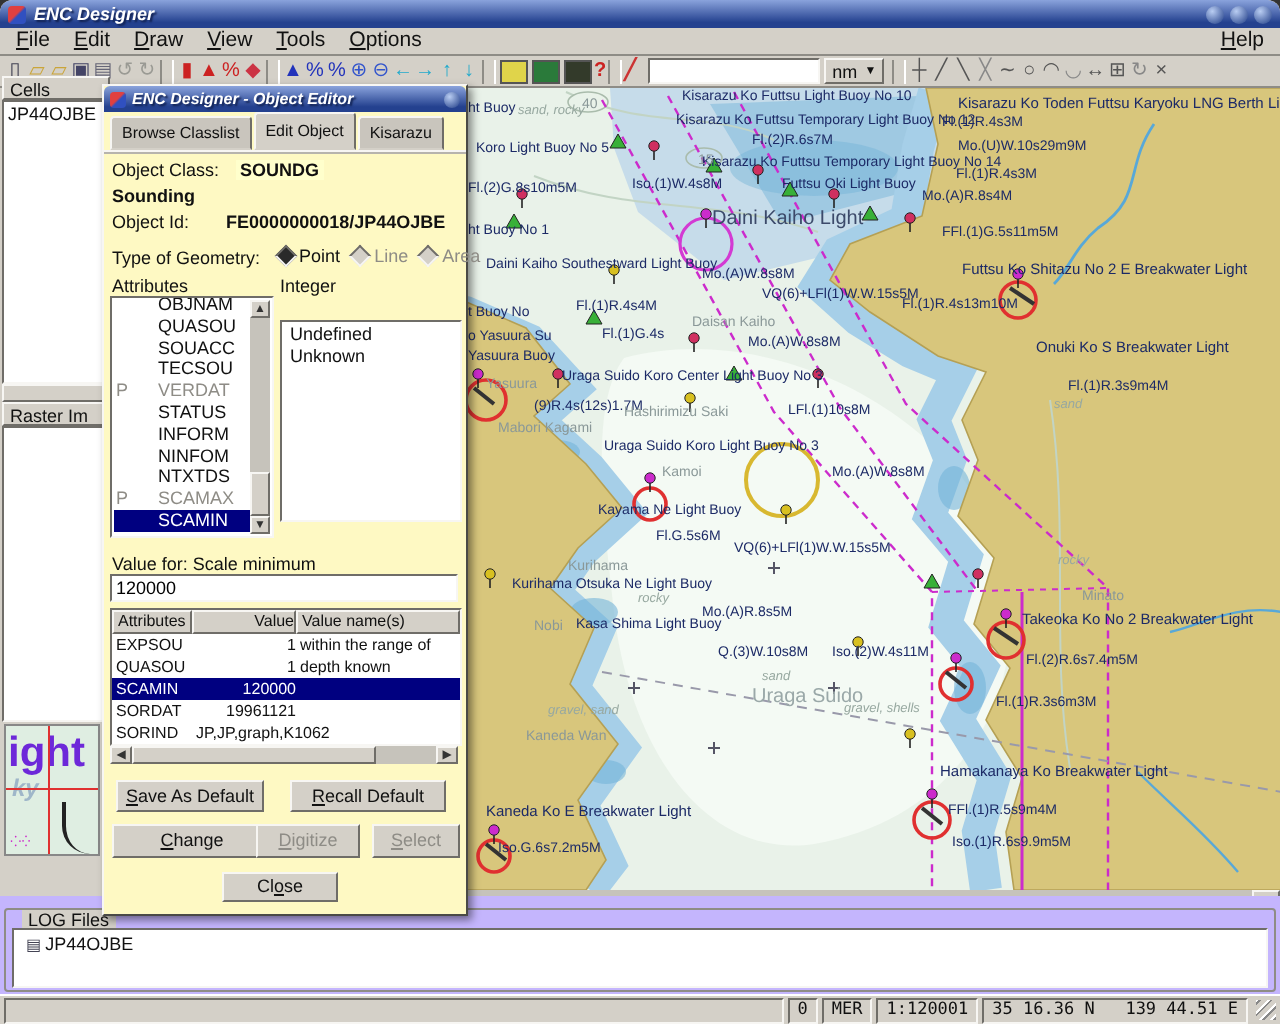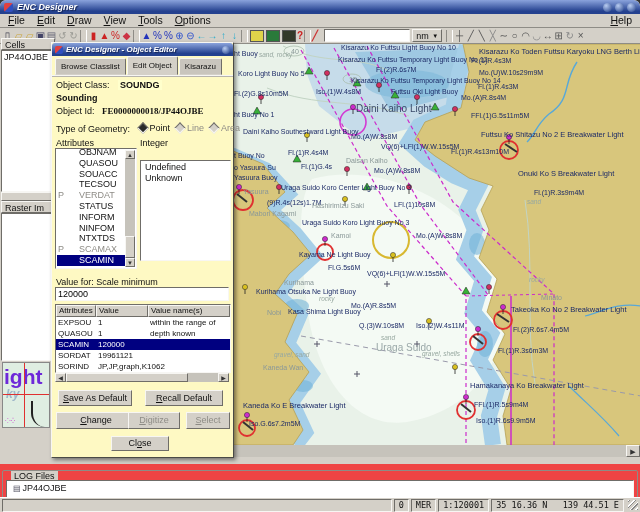--- a/index.html
+++ b/index.html
@@ -61,21 +61,21 @@
   .ml-g{font-size:7px;fill:#8a9898;}
   .ml-bg{font-size:10px;fill:#9aa8a8;}
   .ml-s{font-size:6.5px;fill:#97a8a0;font-style:italic;}
   
   #hscroll{position:absolute;left:56px;top:445px;width:584px;height:12px;background:#c6c3bb;
     display:flex;align-items:stretch;}
   .sb-btn{width:12px;font-size:7px;line-height:11px;text-align:center;flex:0 0 auto;color:#333;}
   .sb-thumb{width:150px;flex:0 0 auto;}
   .sb-track{flex:1;}
   
-  #logpanel{position:absolute;left:0;top:448px;width:640px;height:49px;background:#ef4444;margin-top:16px;}
+  #logpanel{position:absolute;left:0;top:448px;width:640px;height:49px;background:#c4b5fd;}
   #logbox{position:absolute;left:2px;top:6px;width:634px;height:40px;
     border:1px solid #8e8c86;border-radius:2px;}
   #loglabel{position:absolute;left:8px;top:0px;background:#d4d0c8;padding:0 3px;font-size:9px;}
   #loginner{position:absolute;left:3px;top:9px;width:626px;height:28px;}
   .log-item{font-size:9px;padding:2px 0 0 6px;display:flex;align-items:center;gap:2px;}
   .log-item .gl{font-size:8px;color:#445;}
   
   #statusbar{position:absolute;left:0;top:497px;width:640px;height:15px;background:#d4d0c8;
     border-top:1px solid #fff;display:flex;align-items:center;gap:2px;padding:0 2px;box-sizing:border-box;
     font-family:"DejaVu Sans Mono",monospace;font-size:8.5px;}
@@ -121,21 +121,21 @@
   .vsb .up{top:0;} .vsb .dn{bottom:0;}
   .vsb .th{position:absolute;left:0;width:10px;height:22px;bottom:9px;box-sizing:border-box;}
   .btn{display:inline-block;text-align:center;font-size:9px;box-sizing:border-box;}
   .btn.dis{color:#8e8c86;}
   .attr-table{position:absolute;left:3px;top:261px;width:174px;font-size:8px;background:#fff;}
   .at-hdr{display:flex;height:12px;}
   .at-hdr div{line-height:10px;padding-left:2px;box-sizing:border-box;font-size:8px;}
   .at-row{display:flex;height:11px;line-height:11px;white-space:nowrap;}
   .at-row div{padding-left:2px;box-sizing:border-box;overflow:visible;}
   .at-row.sel{background:#000080;color:#fff;}
-  .c1{width:40px;flex:0 0 auto;} .c2{width:52px;flex:0 0 auto;} .c3{width:82px;flex:0 0 auto;}
+  .c1{width:40px;flex:0 0 auto;} .c2{width:52px;flex:0 0 auto;text-align:right;} .c3{width:82px;flex:0 0 auto;}
   .hsb{position:absolute;left:3px;top:330px;width:174px;height:9px;background:#c6c3bb;display:flex;}
   .hsb .sb-btn{width:9px;line-height:8px;font-size:6px;}
   .hsb .sb-thumb{width:120px;}
 </style>
 </head>
 <body>
 
 <div id="screen">
 
   <div id="titlebar">
@@ -540,21 +540,21 @@
       </div>
     <div class="tabline"></div>
 
     <div class="dlg-row" style="top:37px;">
       <span class="lbl">Object Class:</span>
       <span class="hl-yellow" style="margin-left:6px;">SOUNDG</span>
     </div>
     <div class="dlg-row bold" style="top:50px;">Sounding</div>
     <div class="dlg-row" style="top:63px;">
       <span class="lbl">Object Id:</span>
-      <span class="bold" style="margin-left:5px;font-family:Liberation Serif, serif;">FE0000000018/JP44OJBE</span>
+      <span class="bold" style="margin-left:16px;">FE0000000018/JP44OJBE</span>
     </div>
     <div class="dlg-row" style="top:80px;">
       <span class="lbl">Type of Geometry:</span>
       <span id="geom-radios"><span class="radio"><span class="diamond sel"></span>Point</span><span class="radio dis"><span class="diamond"></span>Line</span><span class="radio dis"><span class="diamond"></span>Area</span></span>
     </div>
 
     <div class="dlg-row" style="top:95px;">Attributes</div>
     <div class="dlg-row" style="top:95px;left:88px;text-align:right;">Integer</div>
 
     <div class="listbox sunken" style="left:3px;top:105px;width:80px;height:119px;">

